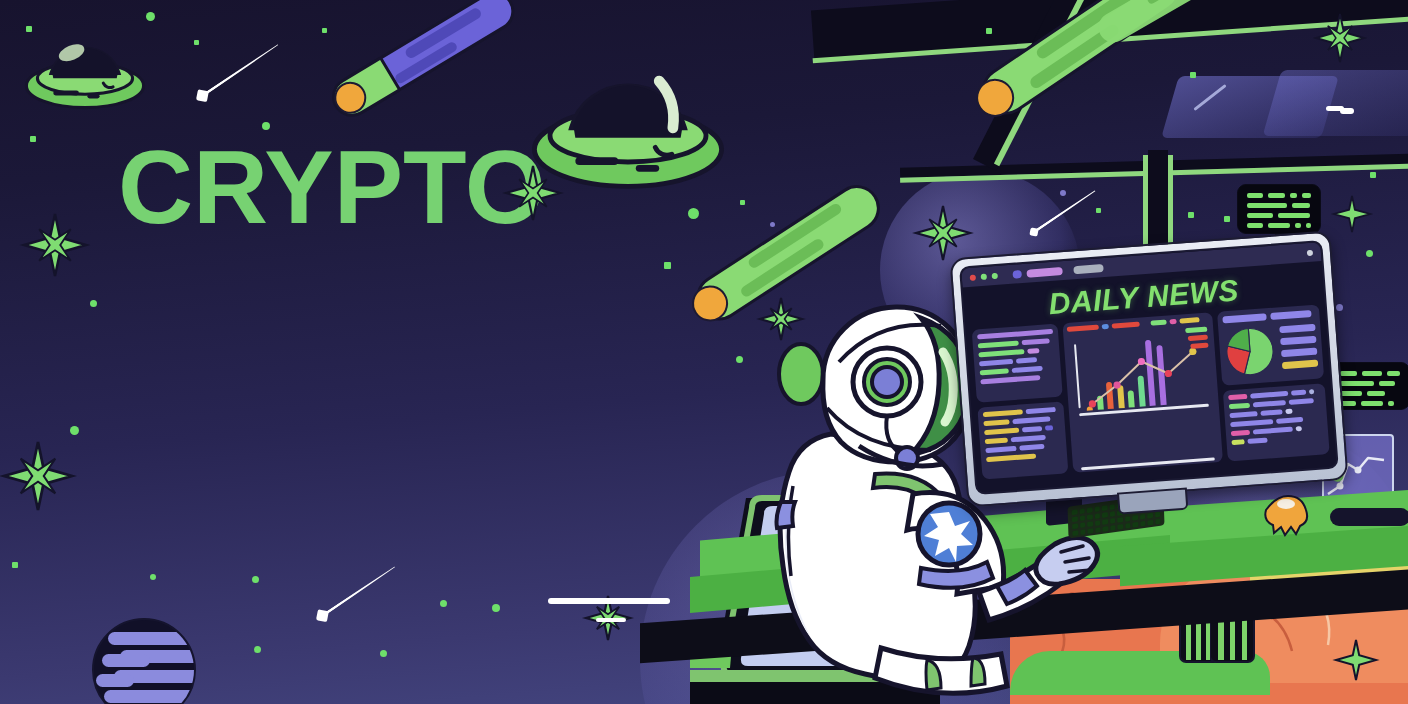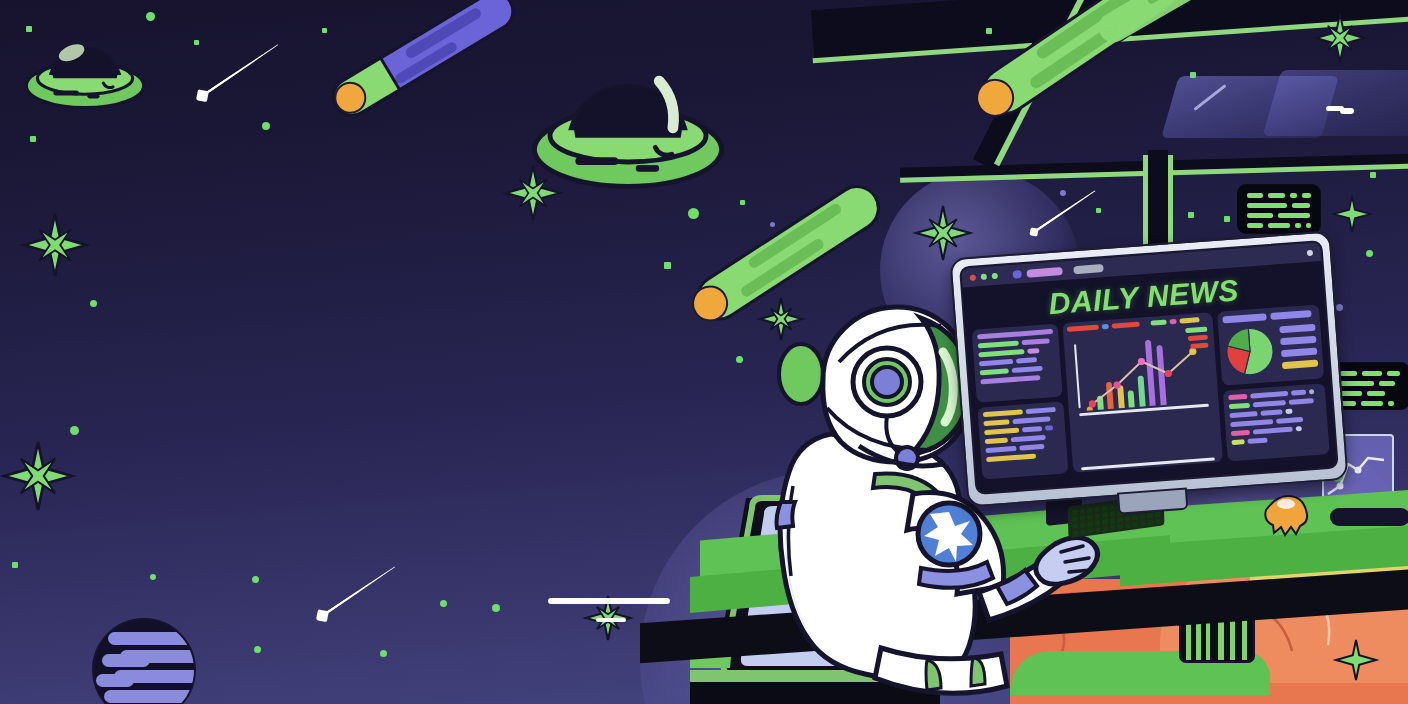--- a/index.html
+++ b/index.html
@@ -350,20 +350,21 @@
     <i style="left:14px;top:12px;width:92px;height:13px;"></i>
     <i style="left:26px;top:30px;width:84px;height:13px;"></i>
     <i style="left:8px;top:34px;width:48px;height:13px;"></i>
     <i style="left:20px;top:50px;width:92px;height:13px;"></i>
     <i style="left:2px;top:54px;width:38px;height:13px;"></i>
     <i style="left:10px;top:70px;width:96px;height:13px;"></i>
 
   </div>
 
   <div id="headline">
+    <span class="ln ln2">CRYPTO</span>
   </div>
 
   <div style="position:absolute;left:1237px;top:184px;z-index:22;">
     <div class="term" style="position:relative;width:84px;height:50px;">
       <div class="row">
           <i style="width:20px;"></i>
           <i style="width:22px;"></i>
           <i style="width:9px;"></i>
           <i style="width:11px;"></i>
         </div>

